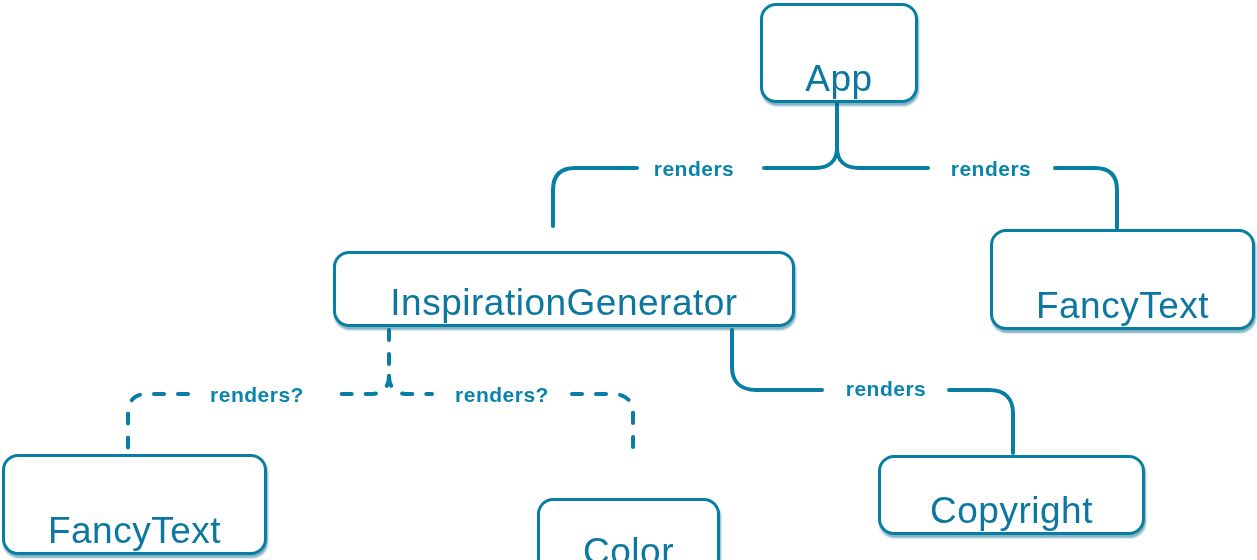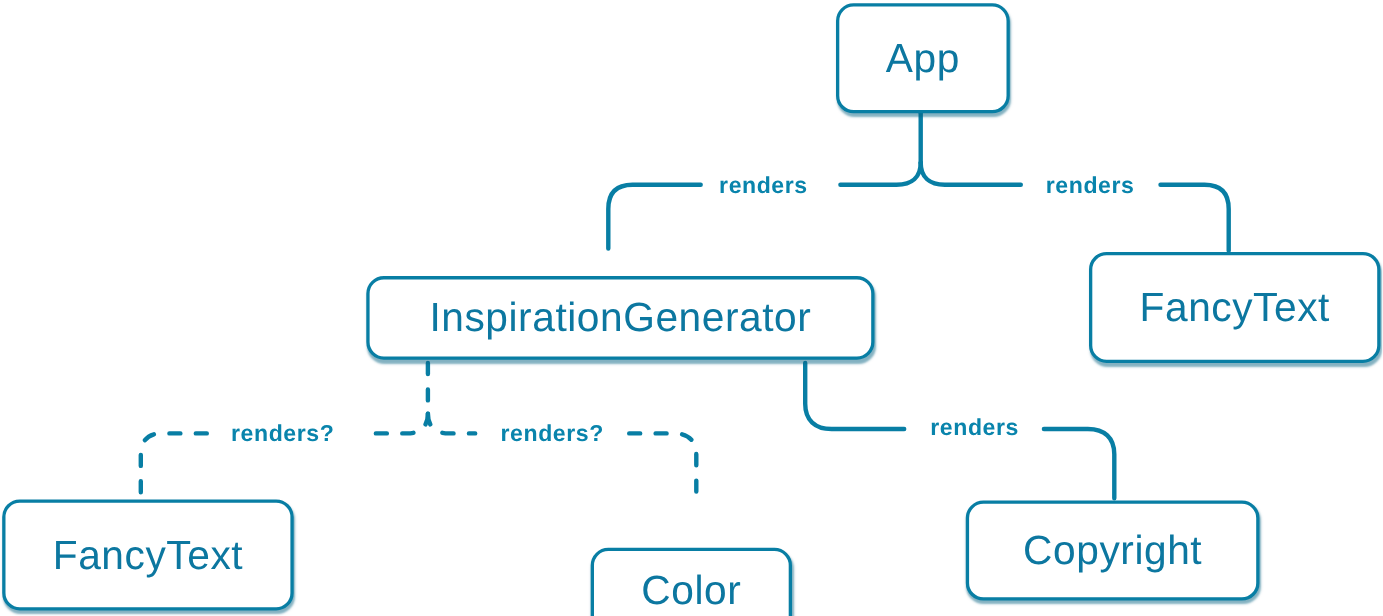--- a/index.html
+++ b/index.html
@@ -32,21 +32,21 @@
   .edge.dashed {
     stroke-dasharray: 10 14;
   }
   .node {
     position: absolute;
     background: #ffffff;
     border: 3px solid #087ea4;
     border-radius: 16px;
     box-shadow: 1px 3px 2px rgba(8, 100, 131, 0.5);
     display: flex;
-    align-items: center;
+    align-items: flex-end;
     justify-content: center;
     box-sizing: border-box;
   }
   .node-label {
     color: #0c77a0;
     font-size: 37px;
     font-weight: 400;
     letter-spacing: 0.5px;
     white-space: nowrap;
   }
@@ -57,21 +57,21 @@
     font-size: 21px;
     font-weight: 700;
     letter-spacing: 0.5px;
     white-space: nowrap;
   }
   .node-app                   { left: 760px;  top: 3px;   width: 158px; height: 100px; }
   .node-inspiration-generator { left: 333px;  top: 227px; width: 462px; height: 76px; margin-top: 24px; }
   .node-fancy-text-top        { left: 990px;  top: 229px; width: 265px; height: 101px; }
   .node-fancy-text-bottom     { left: 2px;    top: 454px; width: 265px; height: 101px; }
   .node-color                 { left: 537px;  top: 454px; width: 183px; height: 78px; margin-top: 44px;  }
-  .node-copyright             { left: 878px;  top: 455px; width: 267px; height: 91px;  }
+  .node-copyright             { left: 878px;  top: 455px; width: 267px; height: 80px;  }
   .edge-label-1 { left: 694px;  top: 169px; }
   .edge-label-2 { left: 991px;  top: 169px; }
   .edge-label-3 { left: 257px;  top: 395px; }
   .edge-label-4 { left: 502px;  top: 395px; }
   .edge-label-5 { left: 886px;  top: 389px; }
 </style>
 </head>
 <body>
 
 <div class="canvas">

